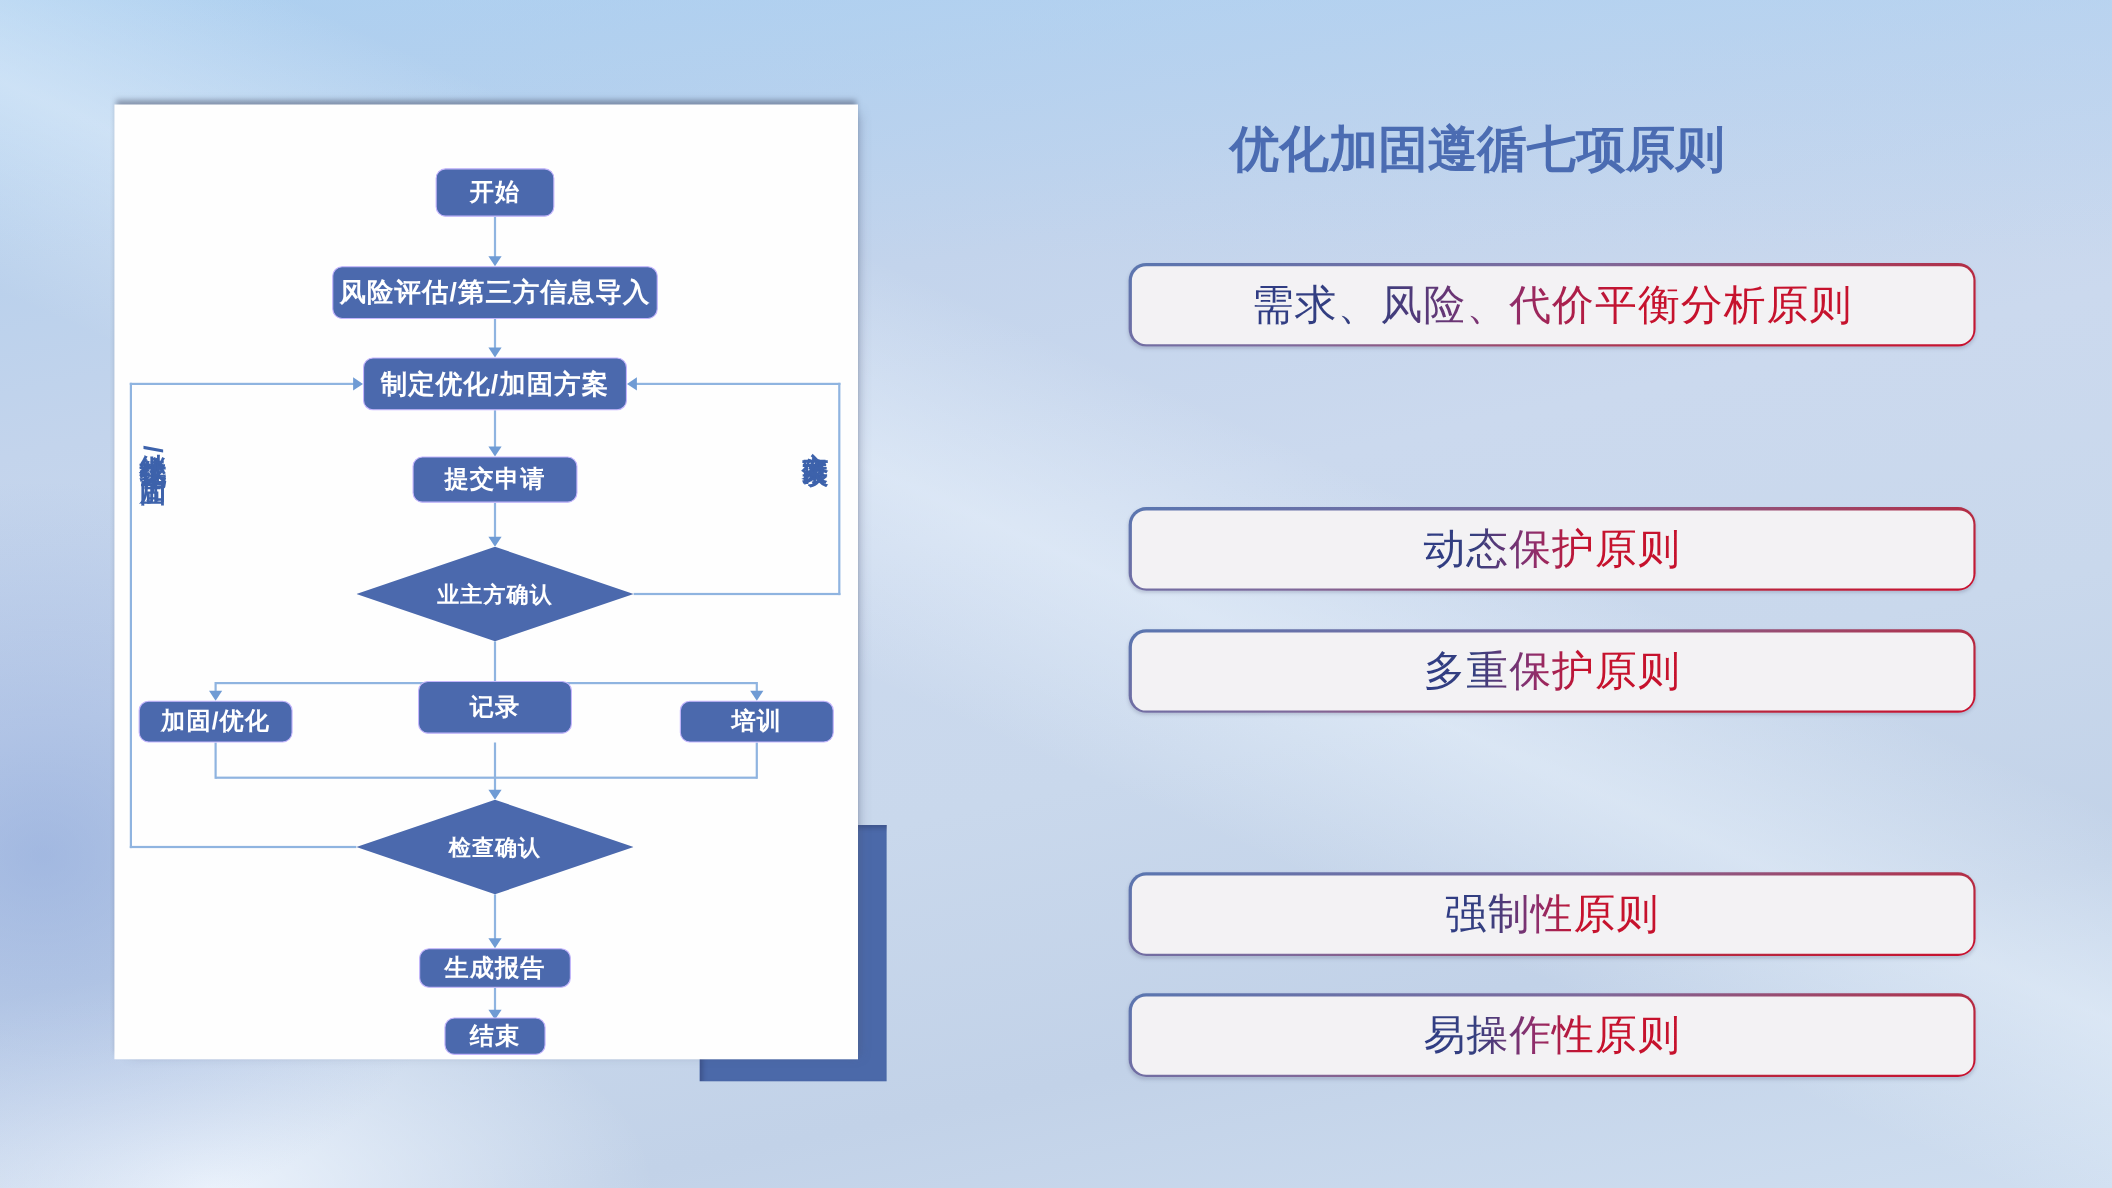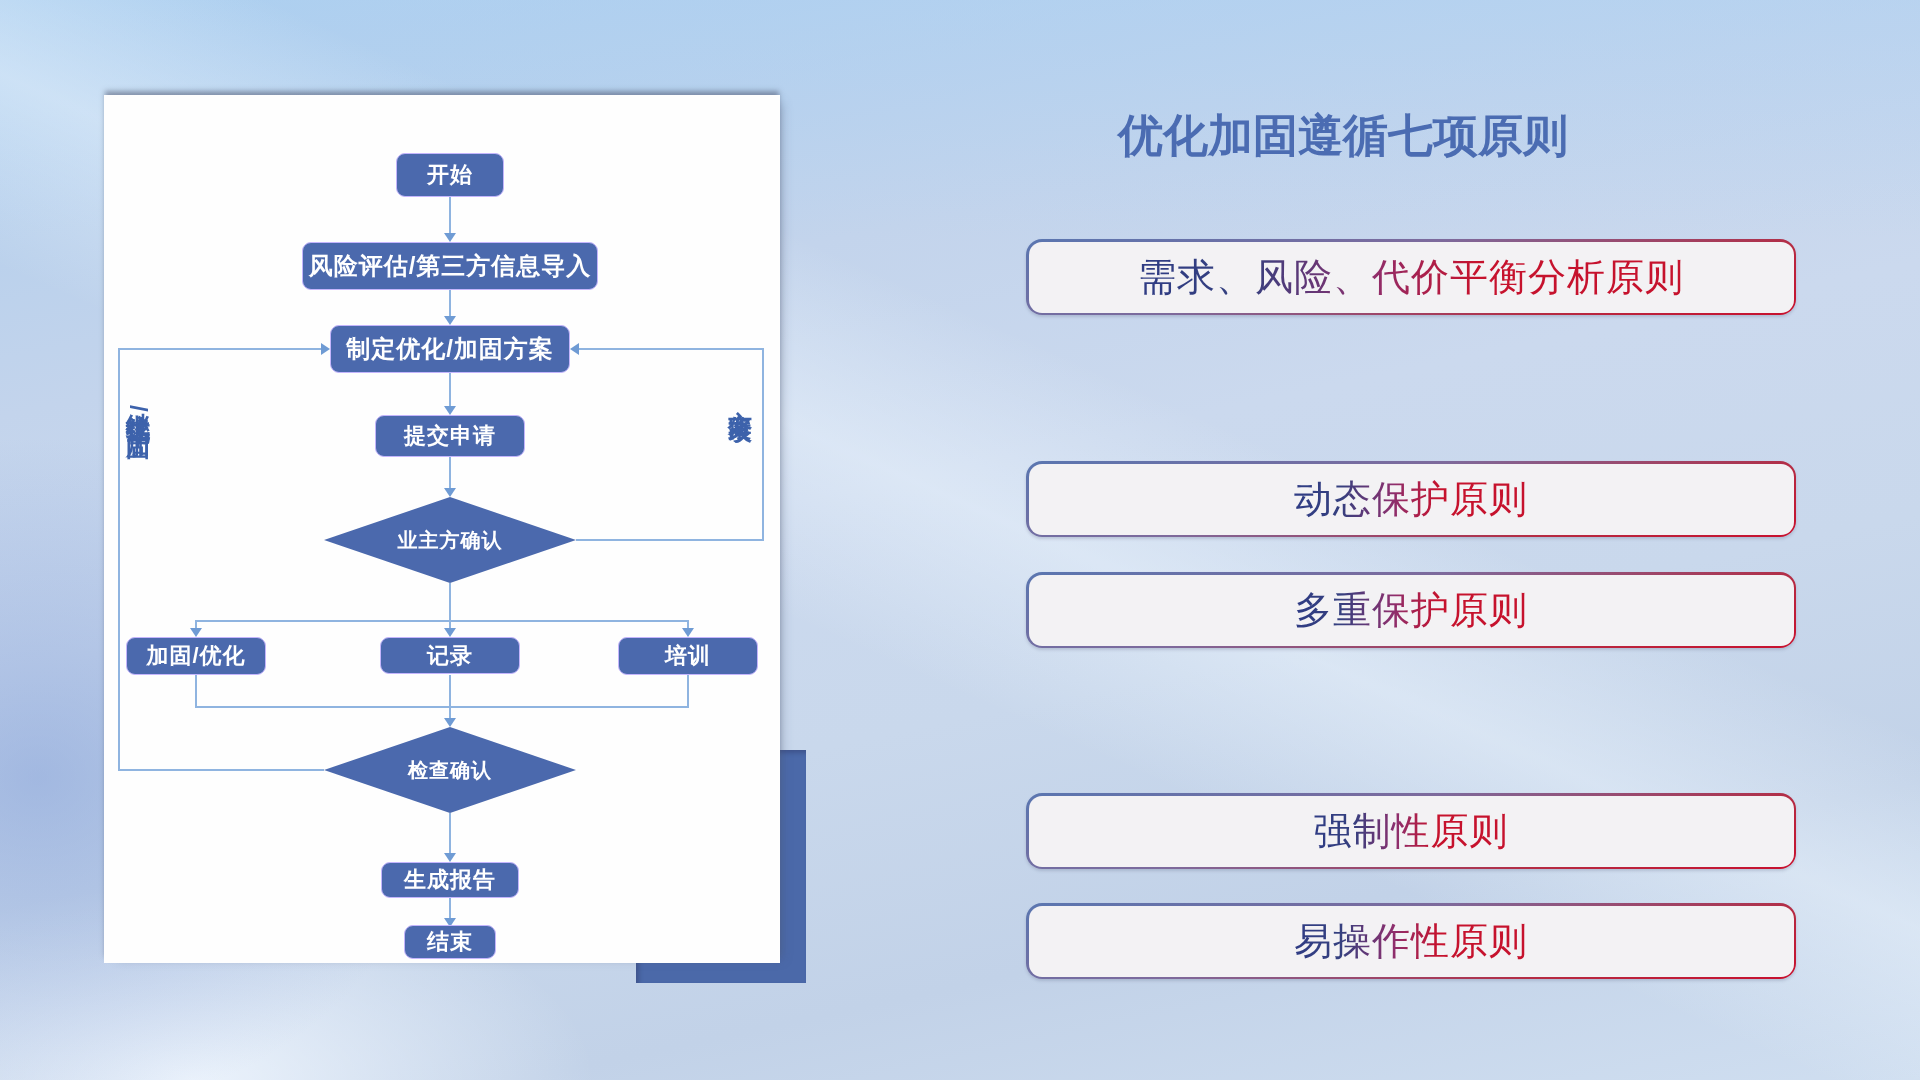--- a/index.html
+++ b/index.html
@@ -95,21 +95,21 @@
     <div class="node" style="left:198px; top:147px; width:296px; height:48px; font-size:24px;">风险评估/第三方信息导入</div>
 
     <div class="node" style="left:226px; top:230px; width:240px; height:48px; font-size:24px;">制定优化/加固方案</div>
 
     <div class="node" style="left:271px; top:320px; width:150px; height:42px;">提交申请</div>
 
     <div class="diamond" style="left:220px; top:402px; width:252px; height:86px;">业主方确认</div>
 
     <div class="node" style="left:22px;  top:542px; width:140px; height:38px;">加固/优化</div>
 
-    <div class="node" style="left:276px; top:542px; width:140px; height:37px;">记录</div>
+    <div class="node" style="left:276px; top:524px; width:140px; height:48px;">记录</div>
 
     <div class="node" style="left:514px; top:542px; width:140px; height:38px;">培训</div>
 
     <div class="diamond" style="left:220px; top:632px; width:252px; height:86px;">检查确认</div>
 
     <div class="node" style="left:277px; top:767px; width:138px; height:36px;">生成报告</div>
 
     <div class="node" style="left:300px; top:830px; width:92px; height:34px;">结束</div>
 
     <div class="vline" style="left:345px; top:102px; height:37px;"></div>

